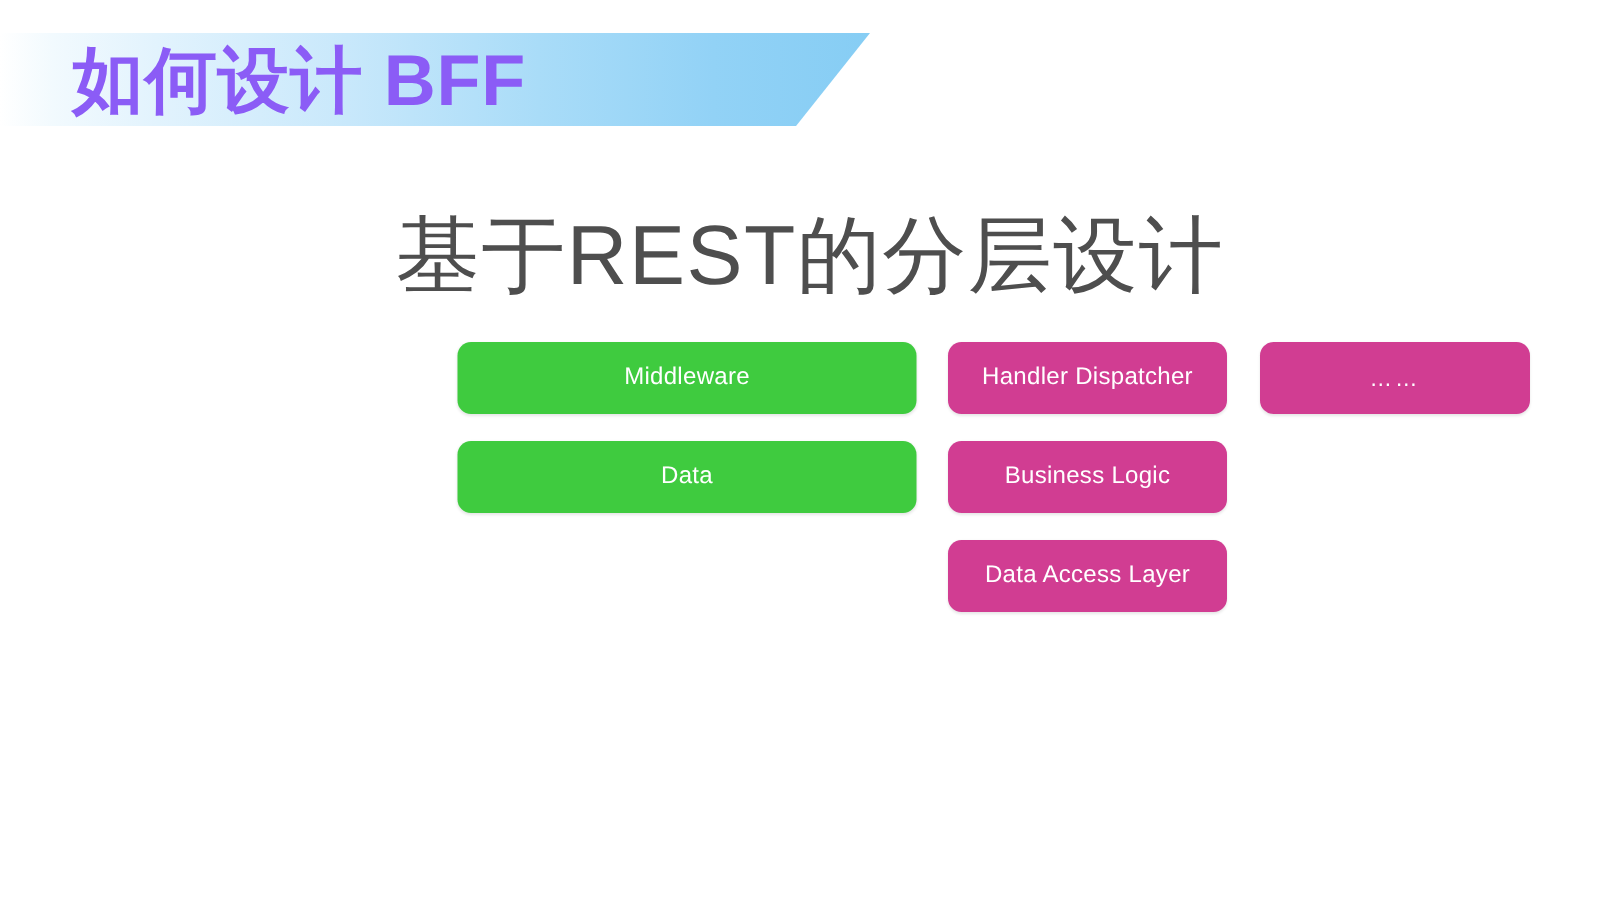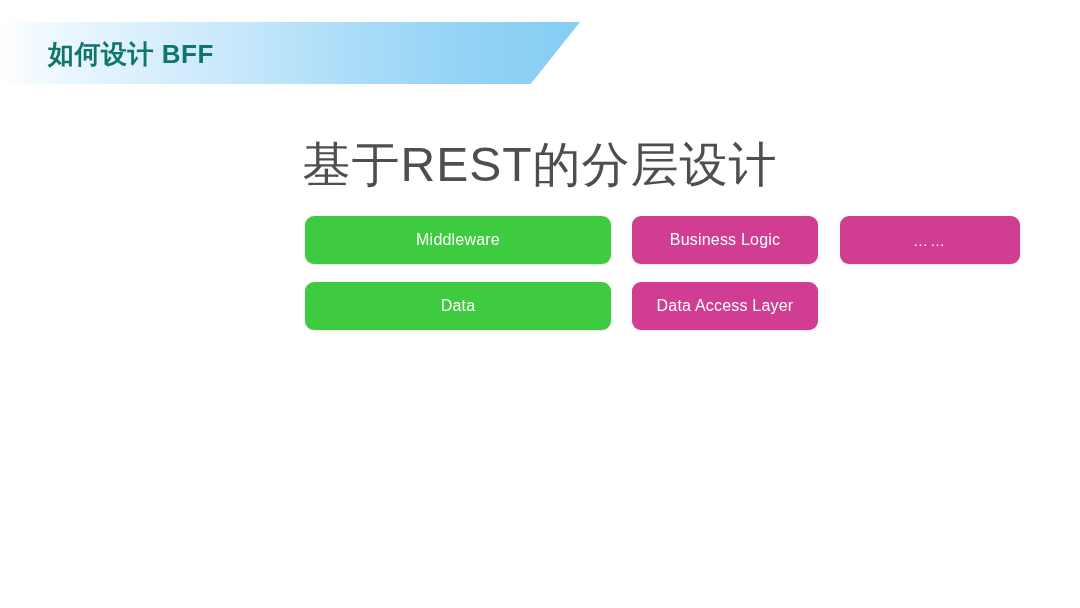--- a/index.html
+++ b/index.html
@@ -34,45 +34,45 @@
     -webkit-clip-path: polygon(0 0, 100% 0, 91.5% 100%, 0 100%);
     clip-path: polygon(0 0, 100% 0, 91.5% 100%, 0 100%);
   }
   #slide-title {
     position: absolute;
     left: 48px;
     top: 26px;
     height: 56px;
     display: flex;
     align-items: center;
-    font-size: 26px;
+    font-size: 48px;
     font-weight: bold;
-    color: #0f766e;
+    color: #8b5cf6;
     letter-spacing: 0.5px;
     white-space: nowrap;
   }
 
   
   #section-heading {
     position: absolute;
     left: 0;
     top: 133px;
     width: 1080px;
     text-align: center;
-    font-size: 48px;
+    font-size: 56px;
     font-weight: 400;
     color: #4e4e4e;
     letter-spacing: 1px;
   }
 
   
   #stack-diagram {
     position: absolute;
     left: 305px;
-    top: 216px;
+    top: 228px;
     width: 715px;
     height: 314px;
   }
   .stack-column {
     position: absolute;
     top: 0;
   }
   #column-rest   { left: 0px;   width: 306px; }
   #column-bff    { left: 327px; width: 186px; }
   #column-extra  { left: 535px; width: 180px; }
@@ -109,20 +109,21 @@
 <div id="section-heading">基于REST的分层设计</div>
 
 <div id="stack-diagram">
 
   <div class="stack-column" id="column-rest">
     <div class="stack-box green">Middleware</div>
     <div class="stack-box green">Data</div>
   </div>
 
   <div class="stack-column" id="column-bff">
+    <div class="stack-box pink">Handler Dispatcher</div>
     <div class="stack-box pink">Business Logic</div>
     <div class="stack-box pink">Data Access Layer</div>
   </div>
 
   <div class="stack-column" id="column-extra">
     <div class="stack-box pink ellipsis">……</div>
   </div>
 
 </div>
 

